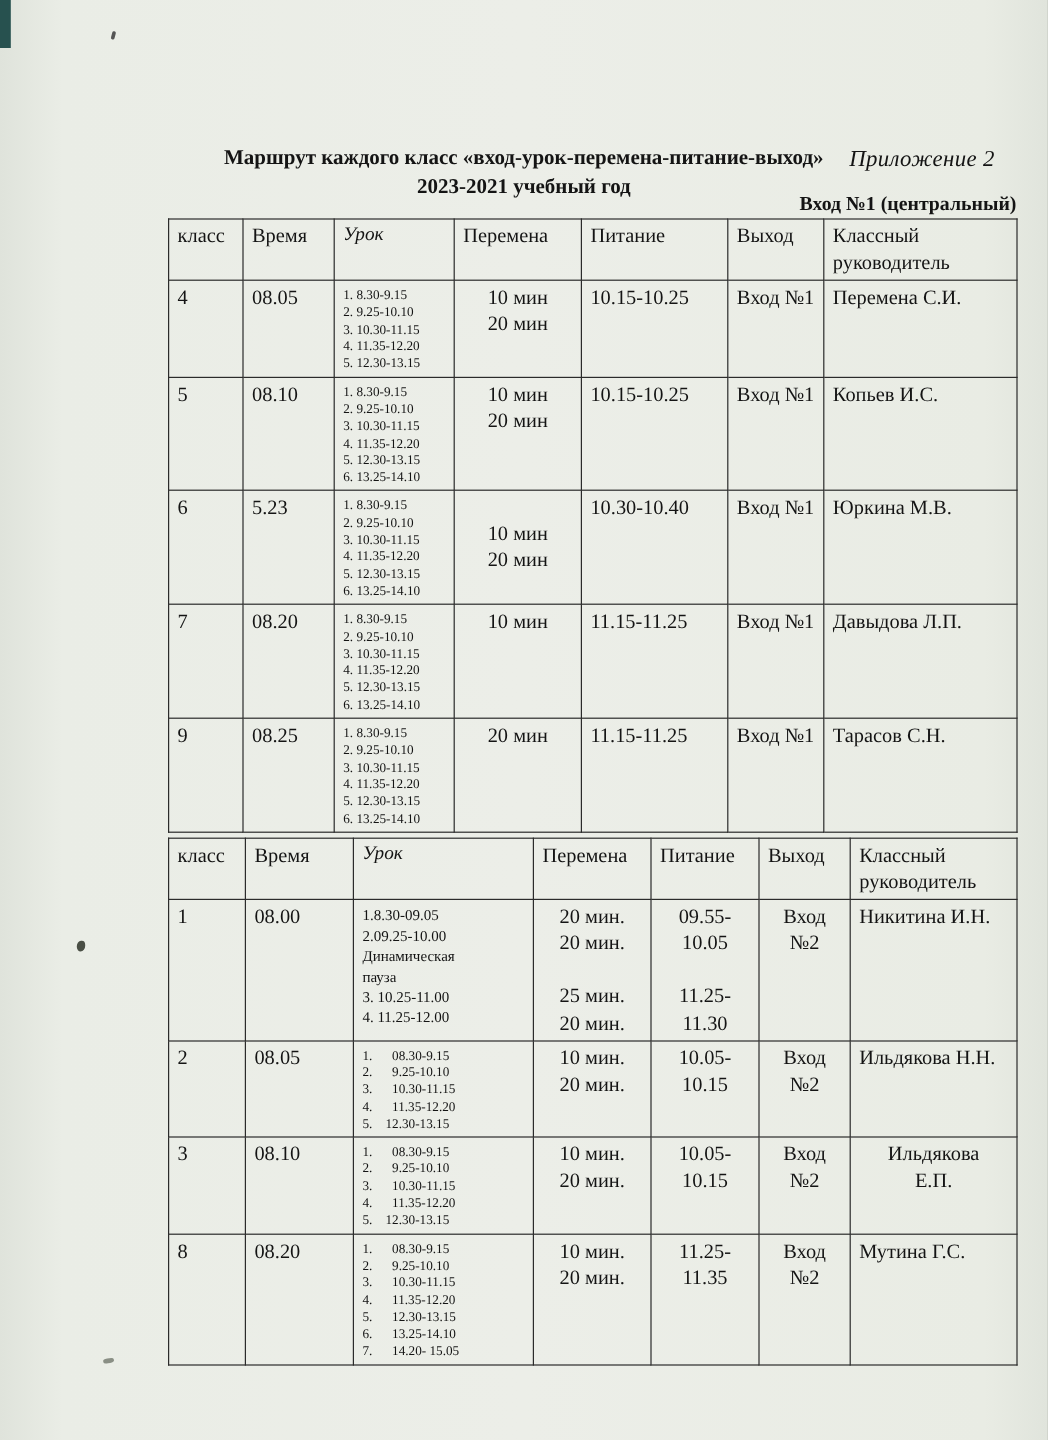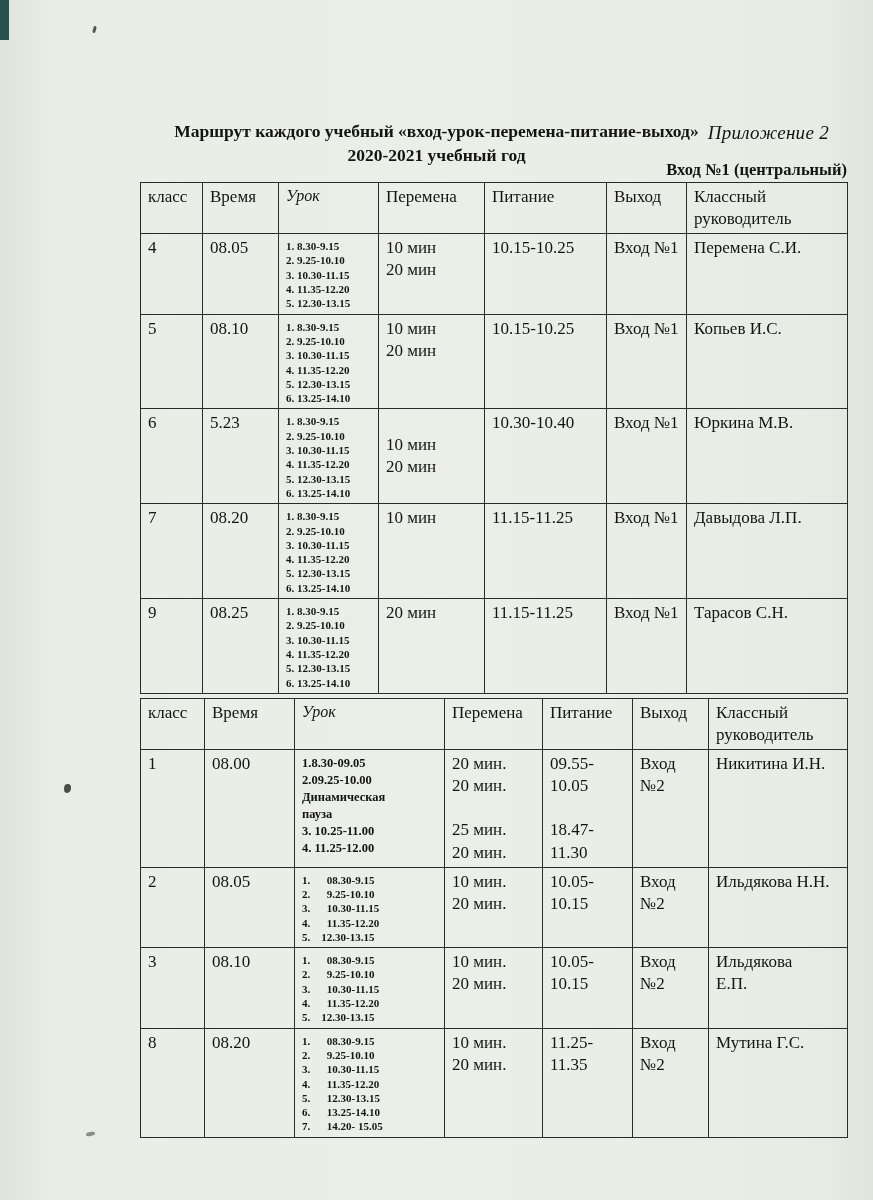--- a/index.html
+++ b/index.html
@@ -32,46 +32,46 @@
     vertical-align:top;
     text-align:left;
     font-weight:400;
     font-size:17px;
     line-height:1.3;
     overflow:hidden;
   }
   th { font-weight:400;margin-top:16px; }
   th.urok { font-size:16px;font-style:italic; }
   td.lessons {
-    font-weight:700; font-size:11px; line-height:1.3;
+    font-weight:400; font-size:11px; line-height:1.3;
     white-space:pre-wrap; padding-top:5px;
   }
   .s2 tr.r1 td.lessons { font-size:12.5px; line-height:1.35; }
-  td.pre { white-space:pre-wrap; }
+  td.pre { white-space:pre-wrap;text-align:center; }
   td.vmid { vertical-align:middle; }
   .corner { position:absolute; left:0; top:0; width:9px; height:40px; background:#27514f; }
   .speck-a { position:absolute; left:93px; top:26px; width:3px; height:7px; background:#555; border-radius:2px; transform:rotate(15deg); }
   .speck-b { position:absolute; left:64px; top:784px; width:7px; height:9px; background:#4a4f45; border-radius:50% 40% 55% 45%; }
   .speck-c { position:absolute; left:86px; top:1132px; width:9px; height:4px; background:#8a8f85; border-radius:40%; transform:rotate(-10deg); }
 </style>
 </head>
 <body>
 
 <div class="page">
 
   <div class="corner"></div>
   <div class="speck-a"></div>
   <div class="speck-b"></div>
   <div class="speck-c"></div>
 
   <div class="annex">Приложение 2</div>
 
   <div class="titles">
-    <div>Маршрут каждого учебный «вход-урок-перемена-питание-выход»</div>
-    <div>2020-2021 учебный год</div>
+    <div>Маршрут каждого класс «вход-урок-перемена-питание-выход»</div>
+    <div>2023-2021 учебный год</div>
   </div>
 
   <div class="section s1">
     <div class="caption">Вход №1 (центральный)</div>
     <table>
       <colgroup>
         <col style="width:62px">
           <col style="width:76px">
           <col style="width:100px">
         <col style="width:106px">
@@ -200,21 +200,21 @@
 3. 10.25-11.00
 4. 11.25-12.00</td>
           <td class="pre">20 мин.
 20 мин.
 
 25 мин.
 20 мин.</td>
           <td class="pre">09.55-
 10.05
 
-18.47-
+11.25-
 11.30</td>
           <td class="pre">Вход
 №2</td>
           <td>Никитина И.Н.</td>
         </tr>
         <tr>
           <td>2</td>
           <td>08.05</td>
           <td class="lessons">1.      08.30-9.15
 2.      9.25-10.10

